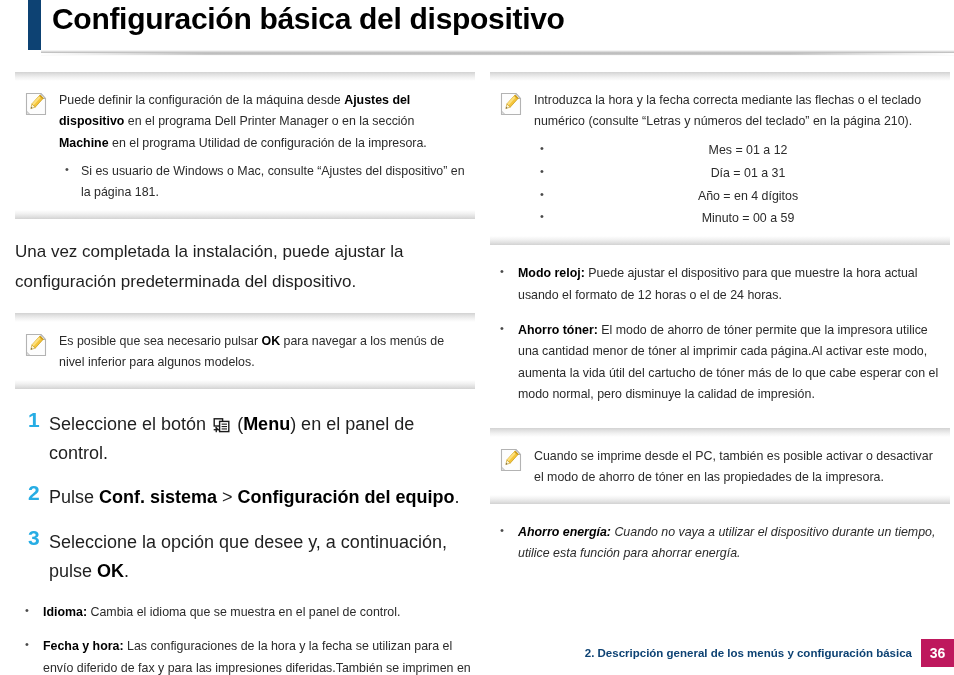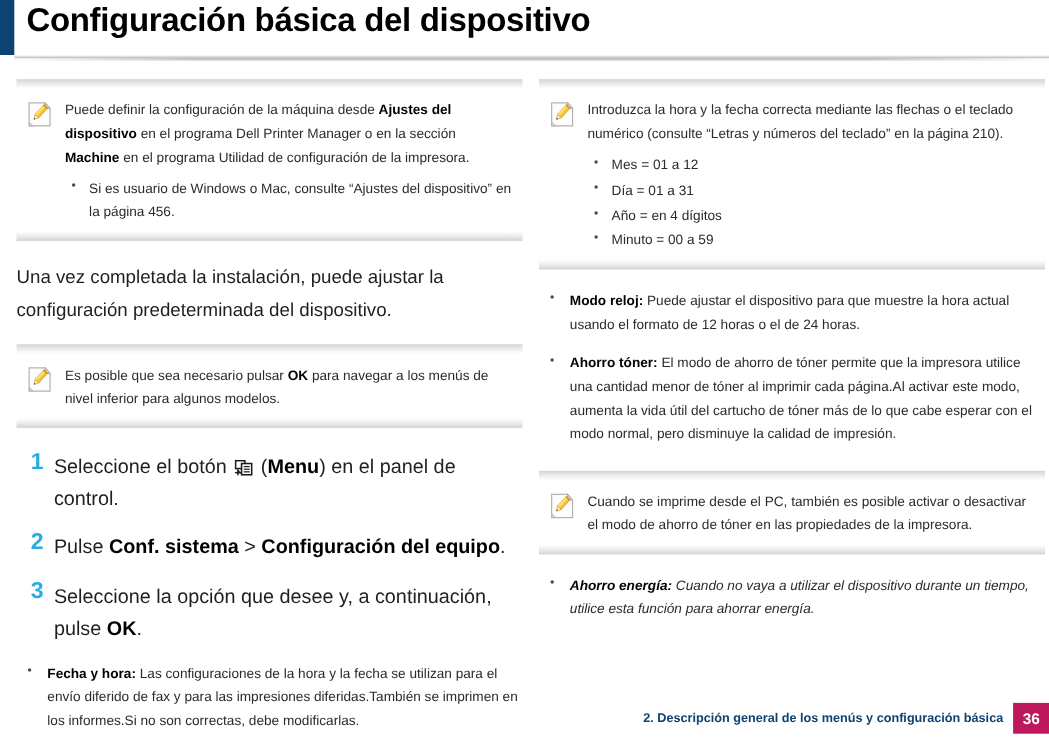--- a/index.html
+++ b/index.html
@@ -13,20 +13,21 @@
     font-family: "Liberation Sans", sans-serif;
     color: #1a1a1a;
     position: relative;
     overflow: hidden;
   }
 
   
   .header {
     position: relative;
     height: 62px;
+    margin-left: 28px;
   }
   .accent-bar {
     position: absolute;
     left: 0;
     top: 0;
     width: 13px;
     height: 50px;
     background: #0d4273;
   }
   .page-title {
@@ -147,21 +148,21 @@
     color: #2b2b2b;
   }
   ul.bul > li::before {
     content: "\2022";
     position: absolute;
     left: 6px;
     top: -1px;
     color: #4a4a4a;
     font-size: 11px;
   }
-  ul.bul.tight > li { line-height: 1.85; }
+  ul.bul.tight > li { line-height: 1.85; text-align: center; }
 
   ul.bul.main > li {
     padding-left: 28px;
     line-height: 1.74;
   }
   ul.bul.main > li::before {
     left: 10px;
   }
 
   b, .b { font-weight: bold; color: #000; }
@@ -251,21 +252,21 @@
               <rect x="8.6" y="2.5" width="2.1" height="12" fill="#fde07d"></rect>
               <path d="M8.6 14.5 L10.9 18.6 L13.2 14.5 Z" fill="#fbf4d8" stroke="#c99a15" stroke-width="0.6"></path>
               <path d="M10.1 17.2 L10.9 18.6 L11.75 17.2 Z" fill="#4a4a4a"></path>
               <rect x="8.6" y="2.2" width="4.6" height="1.6" fill="#cf9d16"></rect>
             </g>
           </svg>
         </span>
         <div class="note-body">
           <span>Puede definir la configuración de la máquina desde </span><b>Ajustes del dispositivo</b><span> en el programa Dell Printer Manager o en la sección </span><b>Machine</b><span> en el programa Utilidad de configuración de la impresora.</span>
           <ul class="bul" style="margin-top:7px;">
-            <li>Si es usuario de Windows o Mac, consulte “Ajustes del dispositivo” en la página 456.</li>
+            <li>Si es usuario de Windows o Mac, consulte “Ajustes del dispositivo” en la página 181.</li>
           </ul>
         </div>
       </div>
     </div>
 
     <p class="para" style="margin-top:18px;">Una vez completada la instalación, puede ajustar la configuración predeterminada del dispositivo.</p>
 
     <div class="note" style="margin-top:16px;">
       <div class="note-inner">
         <span class="note-icon">
@@ -317,20 +318,23 @@
 
       <div class="step" style="margin-top:14px;">
         <div class="step-num">3</div>
         <div class="step-text">
           <span>Seleccione la opción que desee y, a continuación, pulse </span><b>OK</b><span>.</span>
         </div>
       </div>
     </div>
 
     <ul class="bul main" style="margin-top:16px;">
+      <li>
+        <b>Idioma:</b><span> Cambia el idioma que se muestra en el panel de control.</span>
+      </li>
       <li style="margin-top:13px;">
         <b>Fecha y hora:</b><span> Las configuraciones de la hora y la fecha se utilizan para el envío diferido de fax y para las impresiones diferidas.También se imprimen en los informes.Si no son correctas, debe modificarlas.</span>
       </li>
     </ul>
 
   </div>
 
   <div class="col col-right">
 
     <div class="note">

